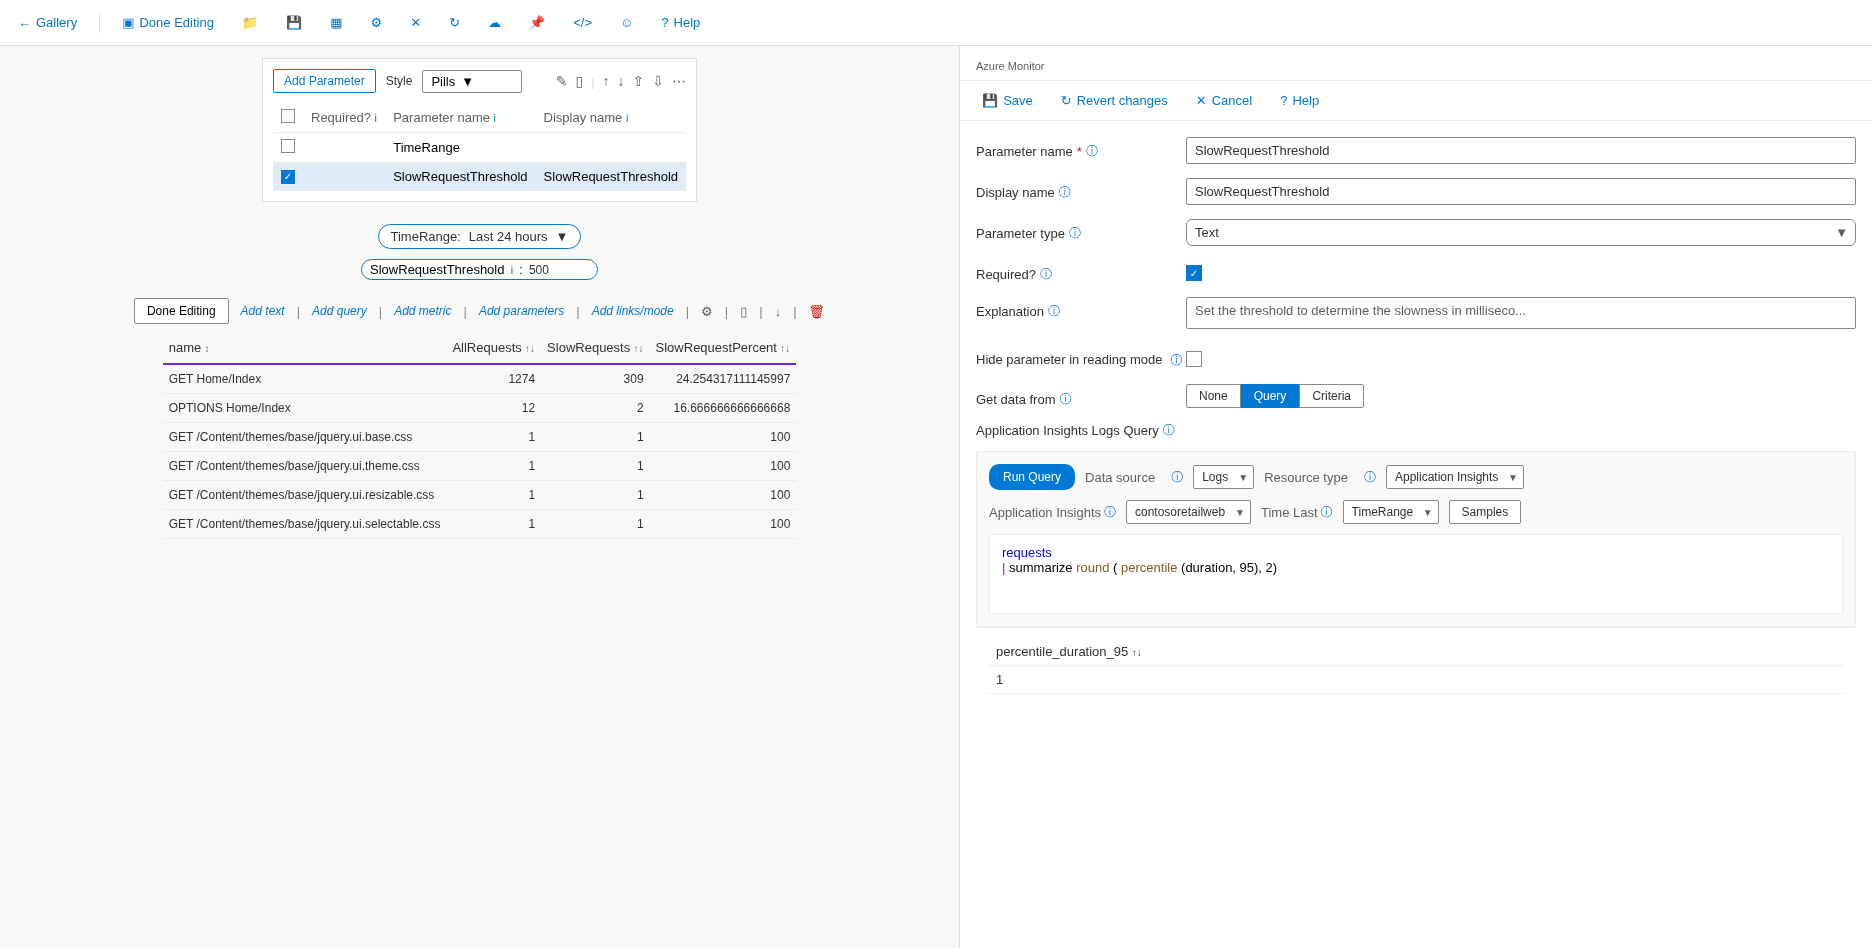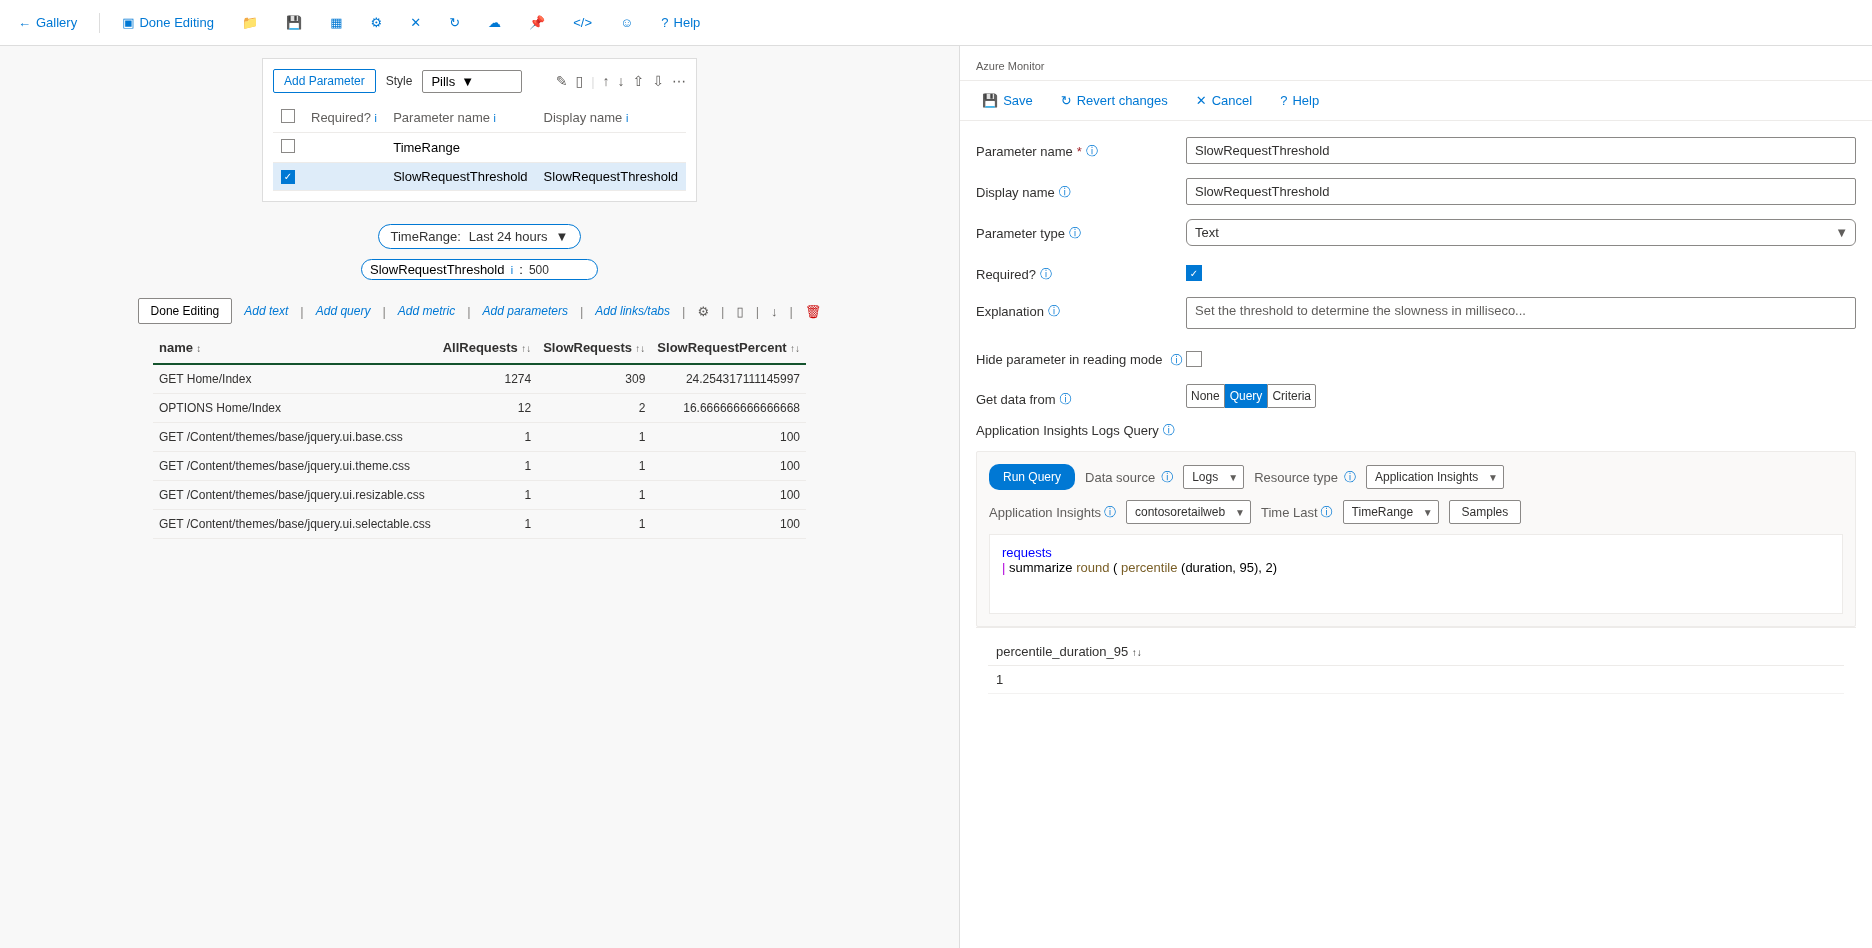--- a/index.html
+++ b/index.html
@@ -129,22 +129,22 @@
     .data-table-container {
       flex: 1;
       overflow: auto;
       padding: 0 12px;
     }
     .data-table {
       width: 100%; border-collapse: collapse;
     }
     .data-table th {
       text-align: left; padding: 8px 6px;
-      font-weight: 700; font-size: 12px;
-      border-bottom: 2px solid #14532d;
+      font-weight: 400; font-size: 12px;
+      border-bottom: 2px solid #6d28d9;
       color: #323130;
     }
     .data-table td {
       padding: 7px 6px;
       border-bottom: 1px solid #edebe9;
       font-size: 12px; color: #323130;
     }
     .sort-icon { font-size: 10px; color: #605e5c; }
     .num-col { text-align: right; }
 
@@ -217,21 +217,21 @@
     }
     .hide-checkbox {
       width: 16px; height: 16px; border: 1px solid #8a8886;
       display: inline-block; cursor: pointer; background: #fff; margin-top: 5px;
     }
 
     
     .get-data-row { display: flex; align-items: center; margin-bottom: 14px; }
     .radio-group { display: flex; align-items: center; gap: 0; }
     .radio-btn {
-      border: 1px solid #8a8886; padding: 4px 4px;
+      border: 1px solid #8a8886; padding: 4px 12px;
       font-size: 12px; cursor: pointer; background: #fff; color: #323130;
     }
     .radio-btn.active { background: #0078d4; color: #fff; border-color: #0078d4; }
     .radio-btn:first-child { border-radius: 2px 0 0 2px; }
     .radio-btn:last-child { border-radius: 0 2px 2px 0; }
 
     
     .query-section { margin-top: 4px; }
     .query-section-title {
       font-size: 15px; font-weight: 400; color: #323130; margin-bottom: 12px;
@@ -242,21 +242,21 @@
       border-radius: 2px;
     }
     .query-row {
       display: flex; align-items: center; gap: 10px; margin-bottom: 10px;
     }
     .run-query-btn {
       background: #0078d4; color: #fff; border: none; padding: 6px 14px;
       font-size: 12px; cursor: pointer; border-radius: 10px;
     }
     .data-source-label, .resource-type-label {
-      font-size: 12px; color: #605e5c; display: flex; align-items: center; gap: 6px;
+      font-size: 12px; color: #605e5c; display: flex; align-items: center; gap: 16px;
     }
     .mini-select {
       border: 1px solid #8a8886; padding: 4px 24px 4px 8px;
       font-size: 12px; background: #fff; appearance: none;
       border-radius: 2px; cursor: pointer; color: #323130;
       position: relative;
     }
     .mini-select-wrap { position: relative; display: inline-flex; align-items: center; }
     .mini-select-arrow { position: absolute; right: 6px; pointer-events: none; font-size: 10px; color: #605e5c; }
     .query-row2 { display: flex; align-items: center; gap: 10px; margin-bottom: 10px; }
@@ -432,21 +432,21 @@
     <div class="done-editing-bar">
       <button class="done-btn">Done Editing</button>
       <button class="link-btn">Add text</button>
       <span class="sep-text">|</span>
       <button class="link-btn">Add query</button>
       <span class="sep-text">|</span>
       <button class="link-btn">Add metric</button>
       <span class="sep-text">|</span>
       <button class="link-btn">Add parameters</button>
       <span class="sep-text">|</span>
-      <button class="link-btn">Add links/tabs</button>
+      <button class="link-btn">Add links/mode</button>
       <span class="sep-text">|</span>
       <span class="icon-small">⚙</span>
       <span class="sep-text">|</span>
       <span class="icon-small">▯</span>
       <span class="sep-text">|</span>
       <span class="icon-small">↓</span>
       <span class="sep-text">|</span>
       <span class="icon-small" style="color:#c00;">🗑</span>
     </div>
 

